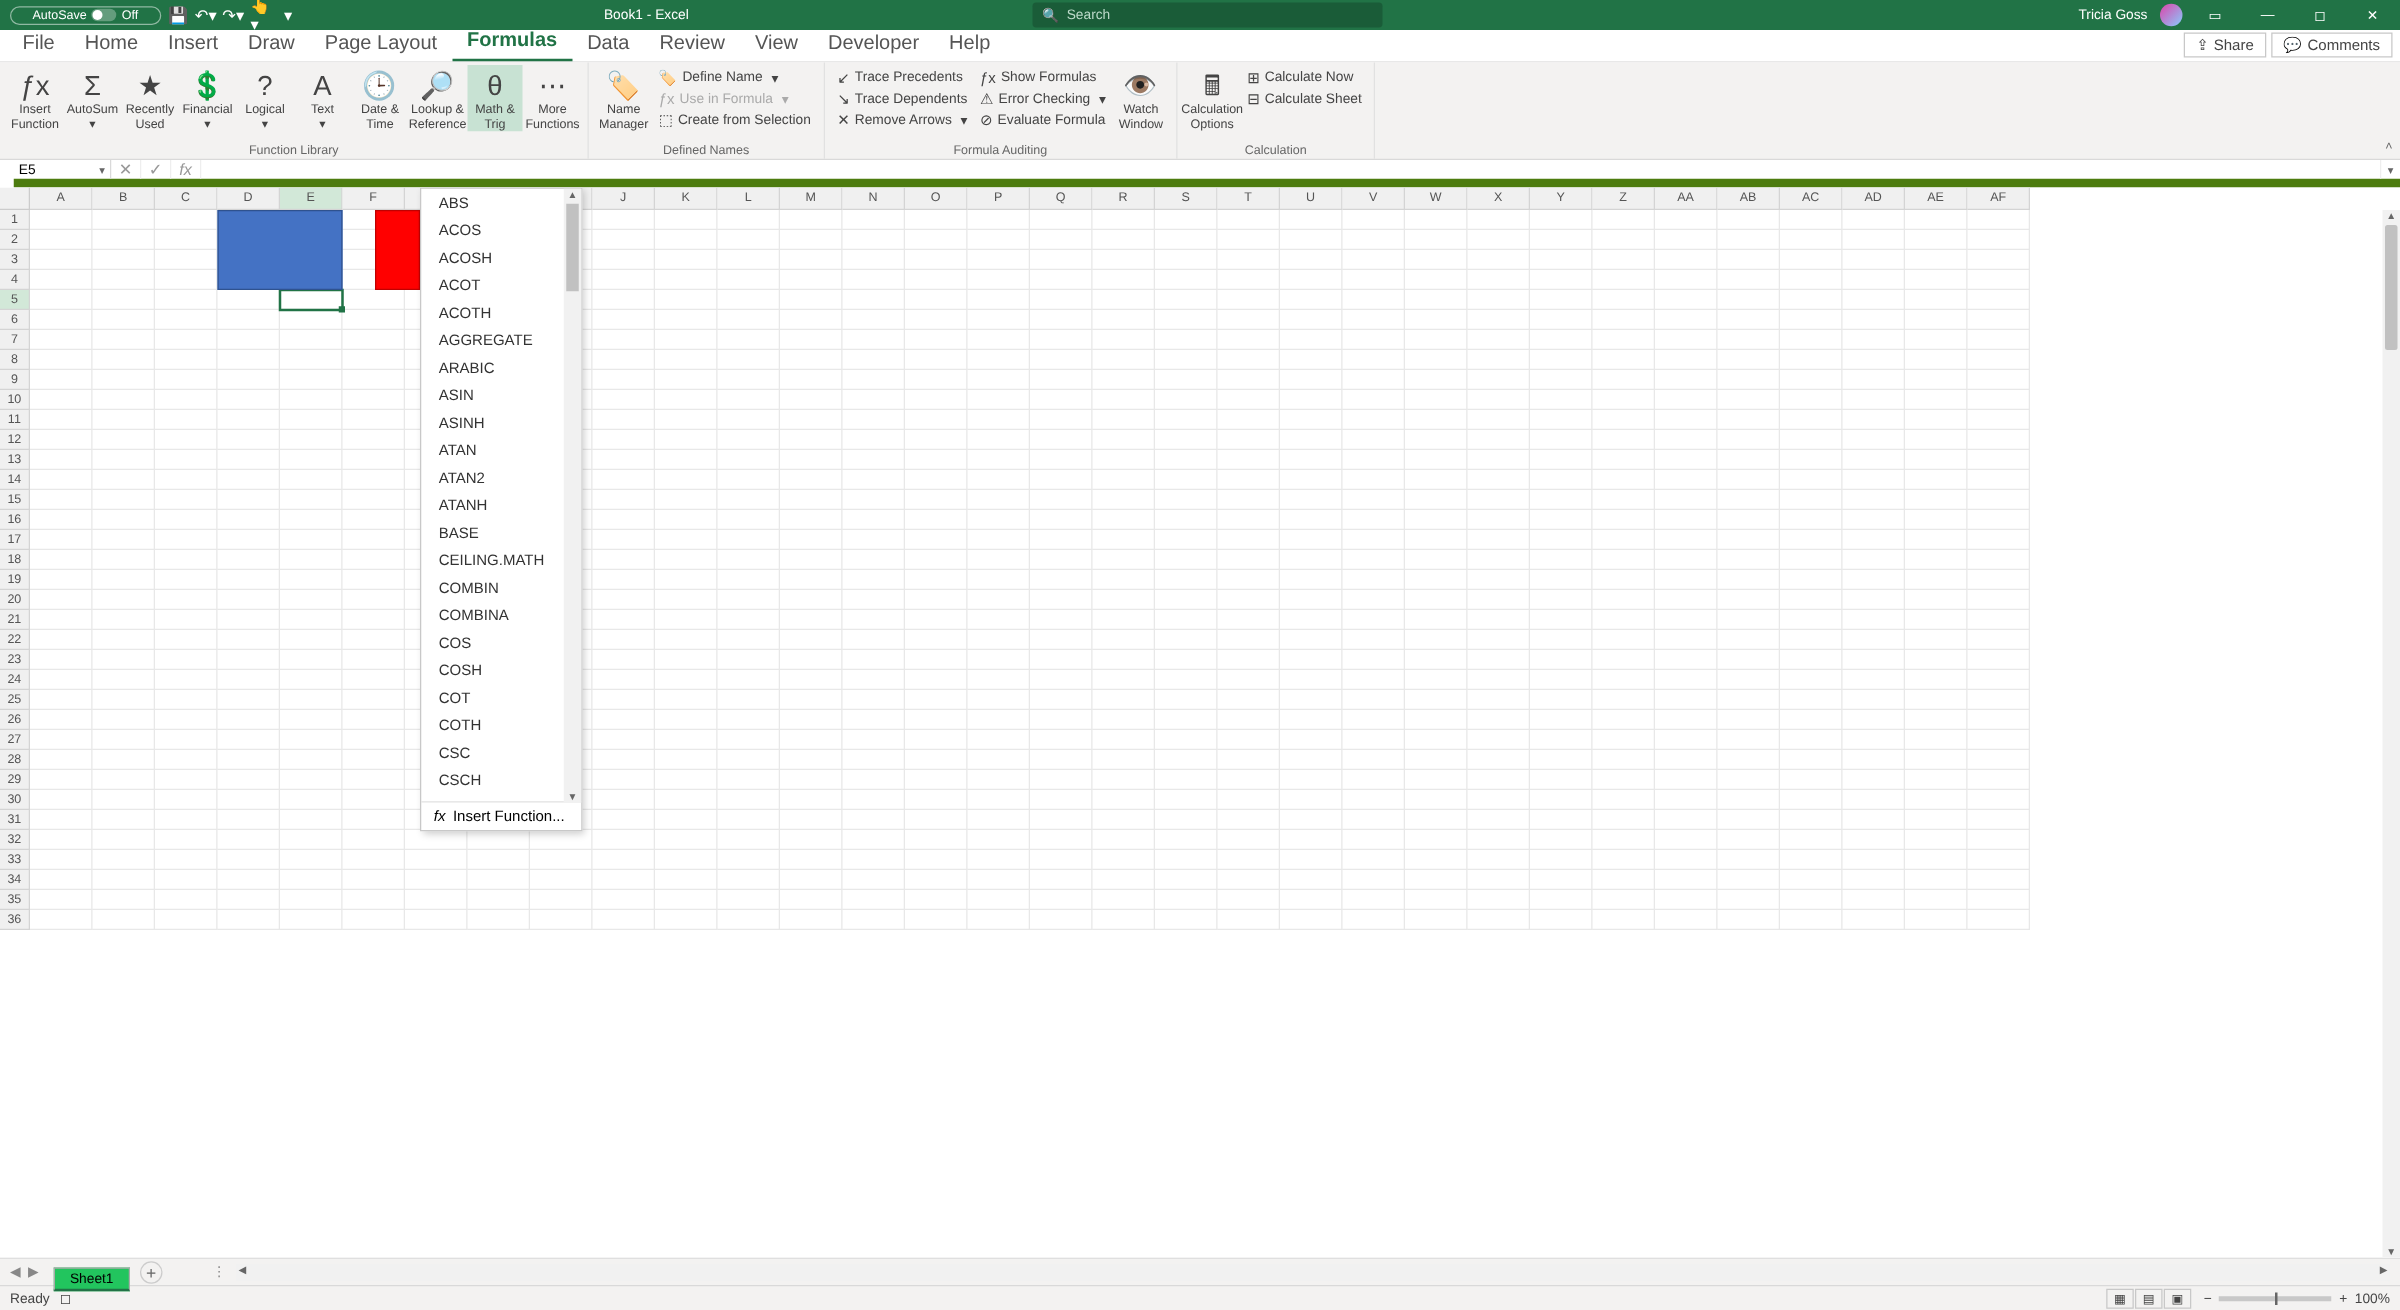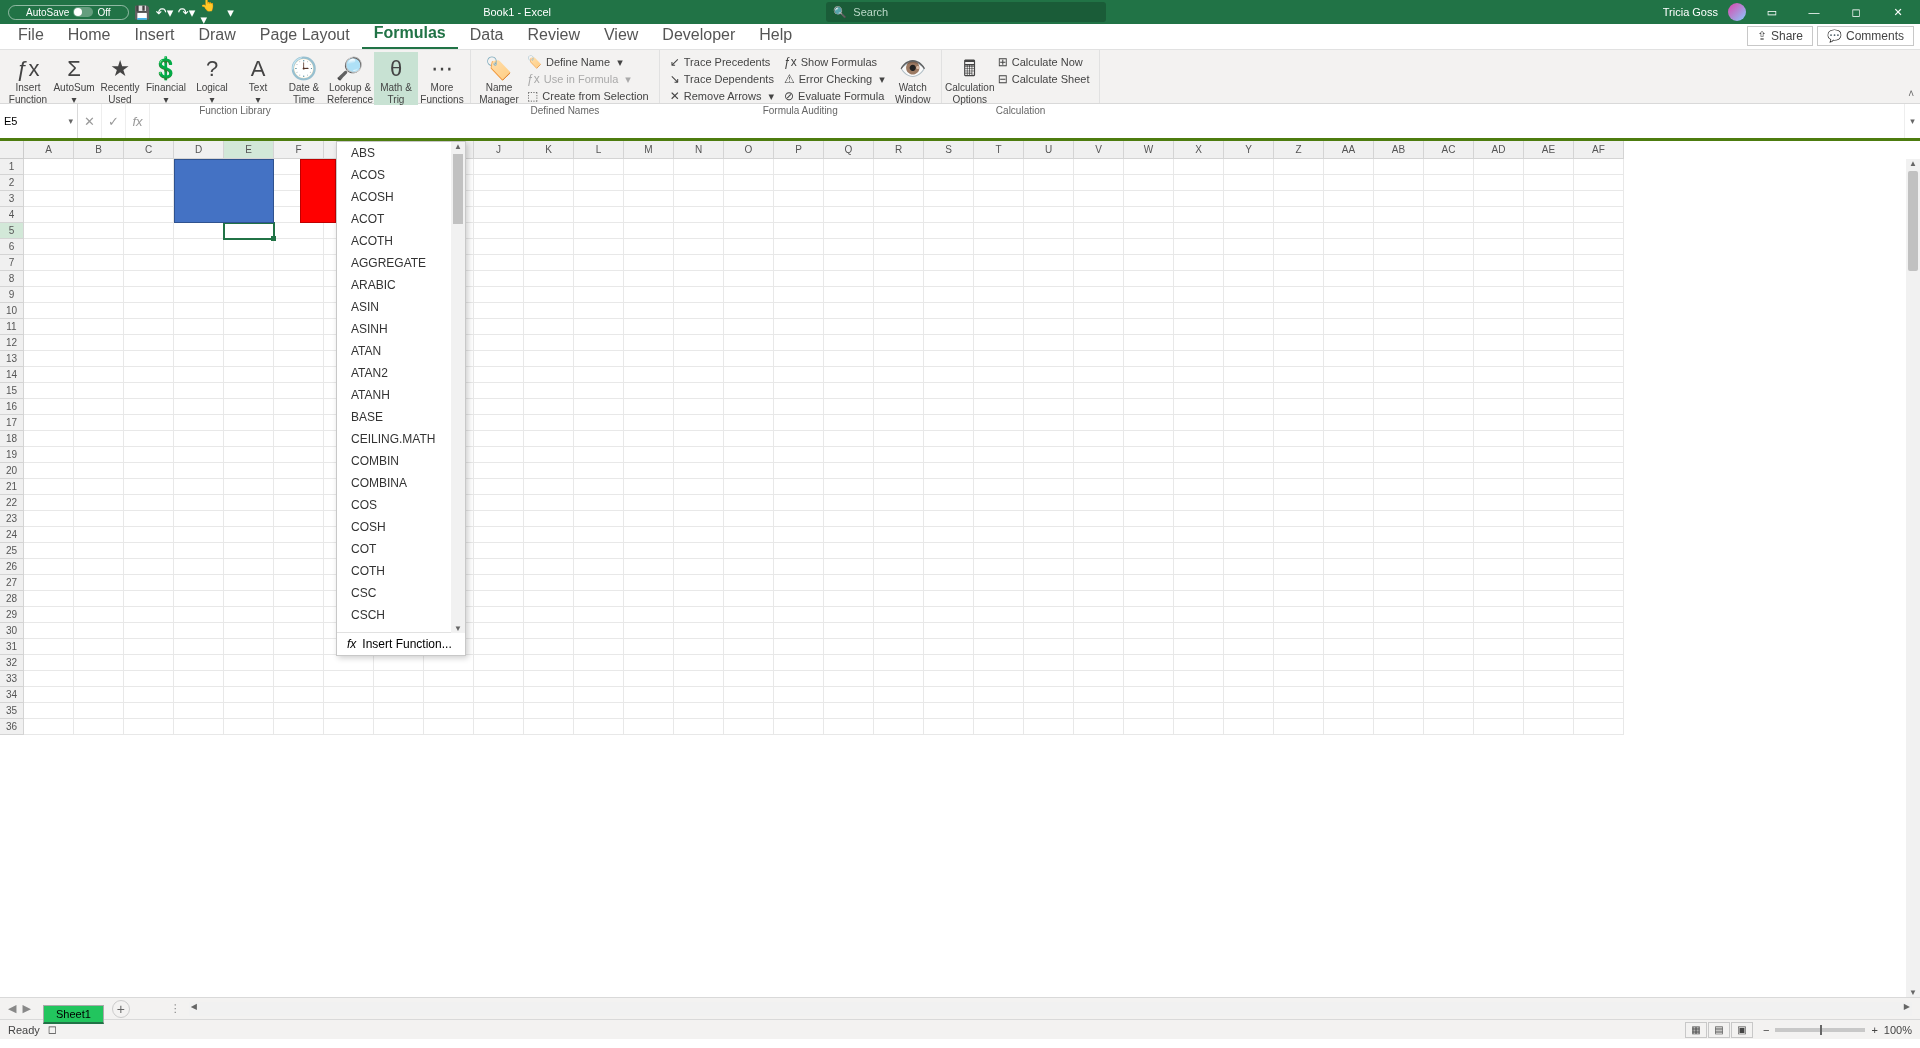--- a/index.html
+++ b/index.html
@@ -20,34 +20,34 @@
 
 
 .tabstrip { background: #fff; border-bottom: 1px solid #e1e1e1; height: 26px; display: flex; align-items: flex-end; padding-left: 6px; gap: 0; }
 .rtab { padding: 5px 12px; font-size: 16px; color: #555; cursor: pointer; }
 .rtab.active { color: #217346; border-bottom: 2px solid #217346; font-weight: 600; }
 .tabstrip-spacer { flex: 1; }
 .tabstrip-right { display: flex; gap: 4px; padding: 3px 6px; }
 .linkbtn { border: 1px solid #c8c8c8; padding: 2px 9px; font-size: 12px; color: #444; display: flex; align-items: center; gap: 4px; cursor: pointer; }
 
 
-.ribbon { background: #f3f2f1; height: 54px; display: flex; border-bottom: 1px solid #d9d9d9; position: relative; }
+.ribbon { background: #f3f2f1; height: 78px; display: flex; border-bottom: 1px solid #d9d9d9; position: relative; }
 .rgroup { border-right: 1px solid #e1e1e1; padding: 2px 6px 0; display: flex; flex-direction: column; }
 .rgroup-body { flex: 1; display: flex; align-items: flex-start; gap: 2px; }
 .rgroup-label { font-size: 10px; text-align: center; color: #666; padding-bottom: 1px; }
 .bigbtn { width: 44px; display: flex; flex-direction: column; align-items: center; padding-top: 4px; font-size: 10px; color: #444; line-height: 1.15; text-align: center; cursor: pointer; }
 .bigbtn.active { background: #c8e2d3; }
 .bigbtn .ic { font-size: 22px; height: 26px; display: flex; align-items: center; justify-content: center; }
 .smallcol { display: flex; flex-direction: column; gap: 1px; padding-top: 2px; }
 .smallbtn { font-size: 11px; color: #444; padding: 1px 4px; display: flex; align-items: center; gap: 4px; cursor: pointer; white-space: nowrap; }
 .smallbtn .ic { font-size: 12px; }
 .ribbon-collapse { position: absolute; right: 6px; bottom: 4px; font-size: 10px; color: #666; cursor: pointer; }
 
 
-.fbar { height: 37px; display: flex; align-items: stretch; border-bottom: 3px solid #4d7c0f; background: #fff; }
+.fbar { height: 22px; display: flex; align-items: stretch; border-bottom: 7px solid #4d7c0f; background: #fff; margin-left: 11px; }
 .namebox { width: 78px; border-right: 1px solid #d9d9d9; display: flex; align-items: center; padding: 0 4px; font-size: 11px; position: relative; }
 .namebox::after { content: "▾"; position: absolute; right: 4px; font-size: 9px; color: #666; }
 .fbtn { width: 24px; display: flex; align-items: center; justify-content: center; color: #999; border-right: 1px solid #eee; font-size: 13px; }
 .finput { flex: 1; padding: 0 4px; display: flex; align-items: center; font-size: 11px; }
 .finput-expand { width: 16px; display: flex; align-items: center; justify-content: center; color: #666; font-size: 9px; border-left: 1px solid #eee; cursor: pointer;}
 
 
 .gridwrap { position: relative; height: calc(100vh - 24px - 26px - 78px - 22px - 22px - 20px); overflow: hidden; background: #fff; }
 .gridcontainer { display: grid; grid-template-columns: 24px repeat(32, 50px); grid-template-rows: 18px repeat(36, 16px); }
 .corner { background: #f0f0f0; border-right: 1px solid #ccc; border-bottom: 1px solid #ccc; }

